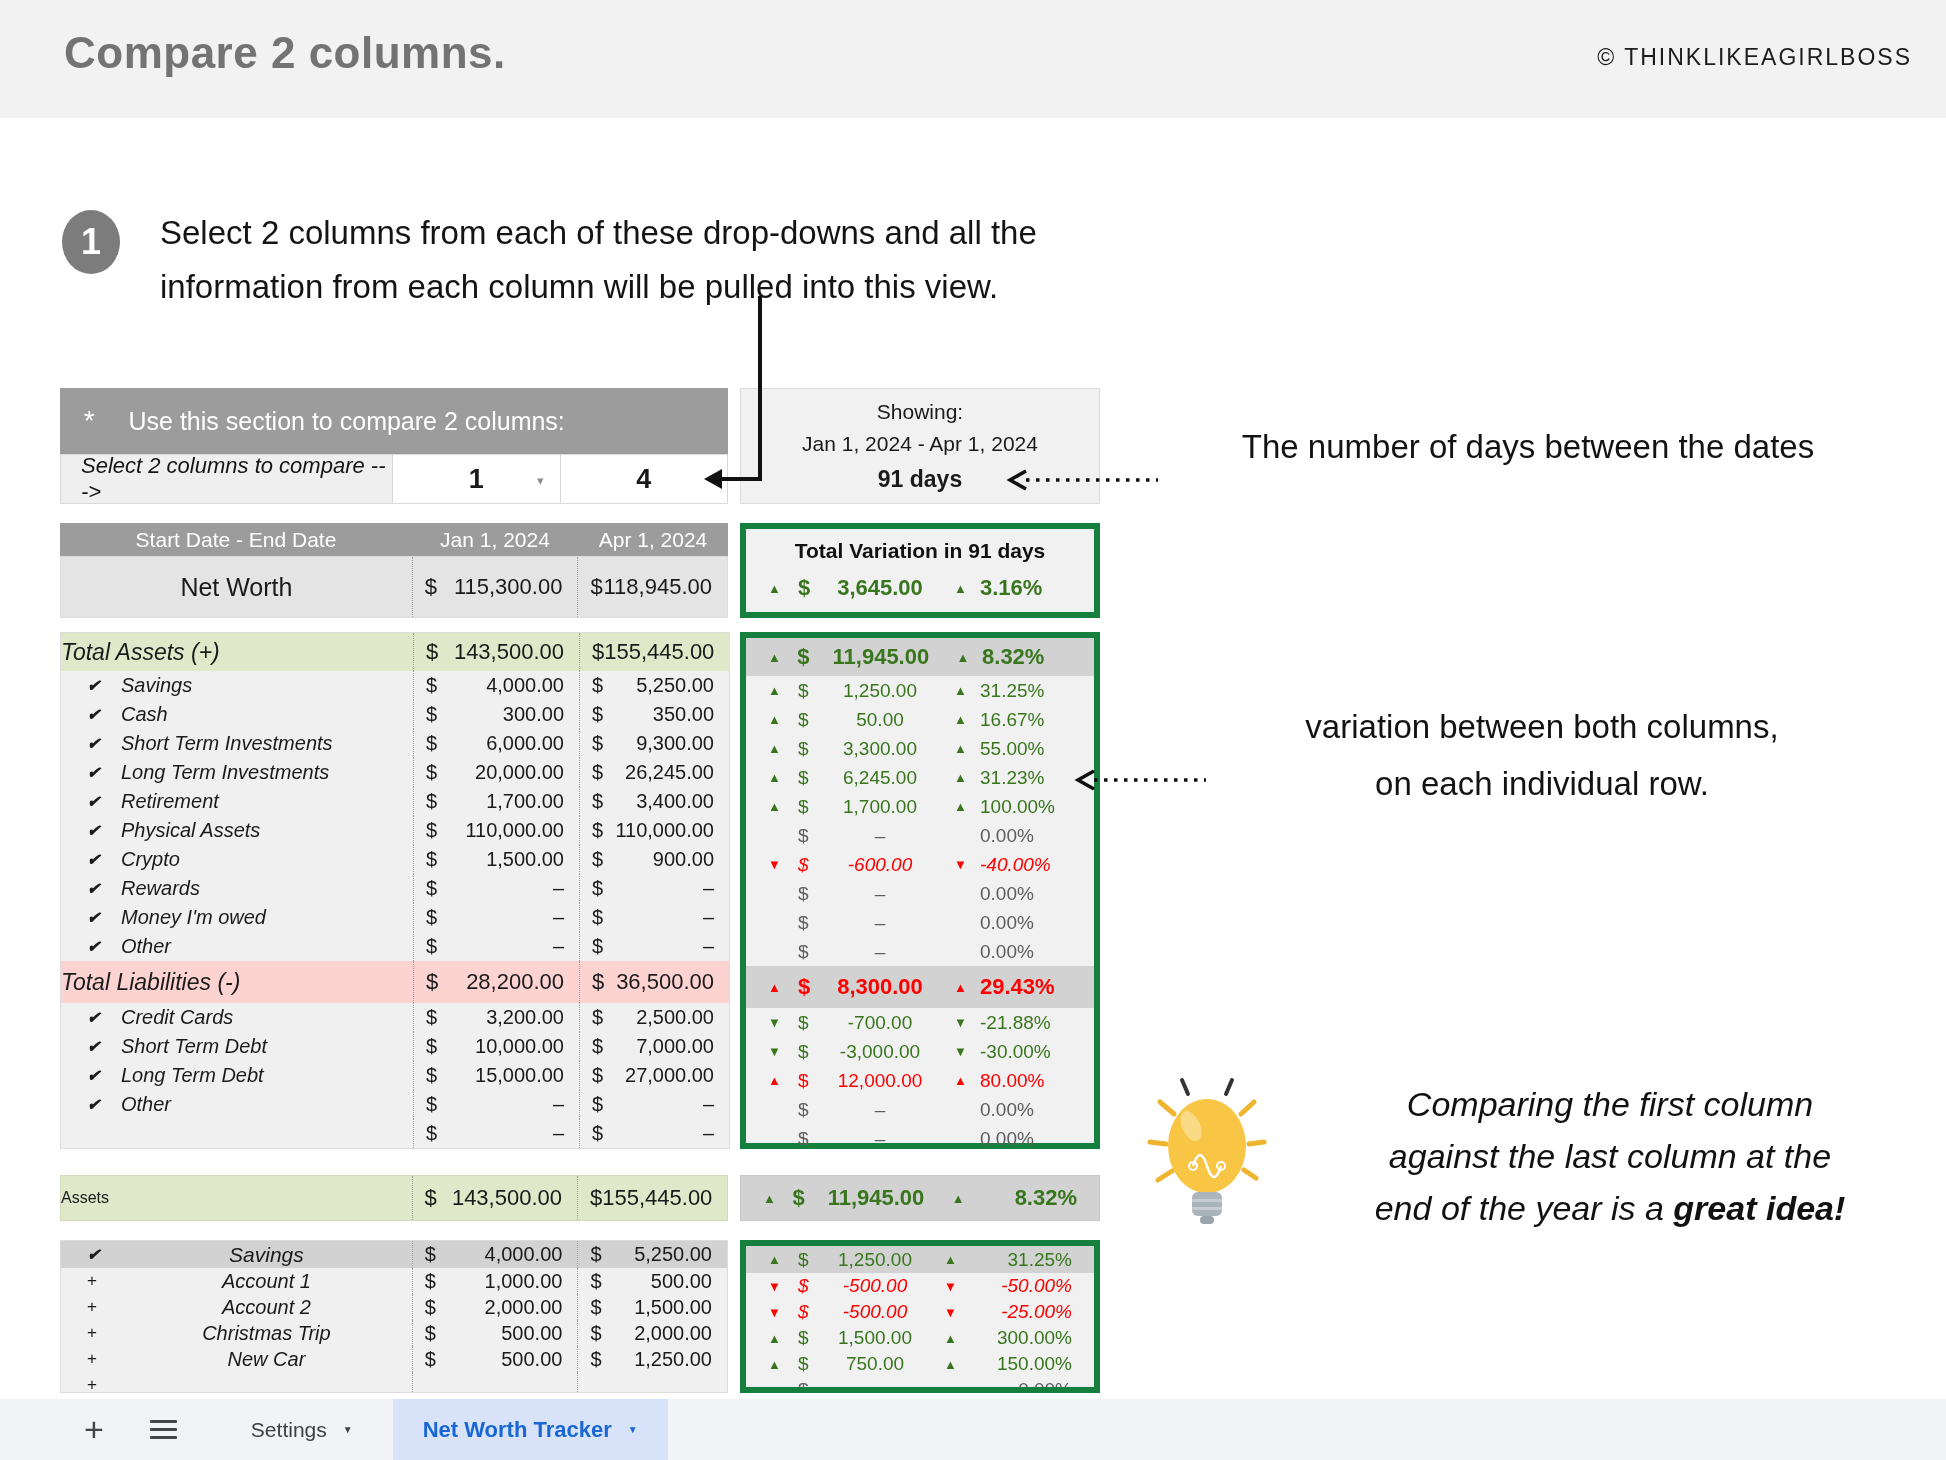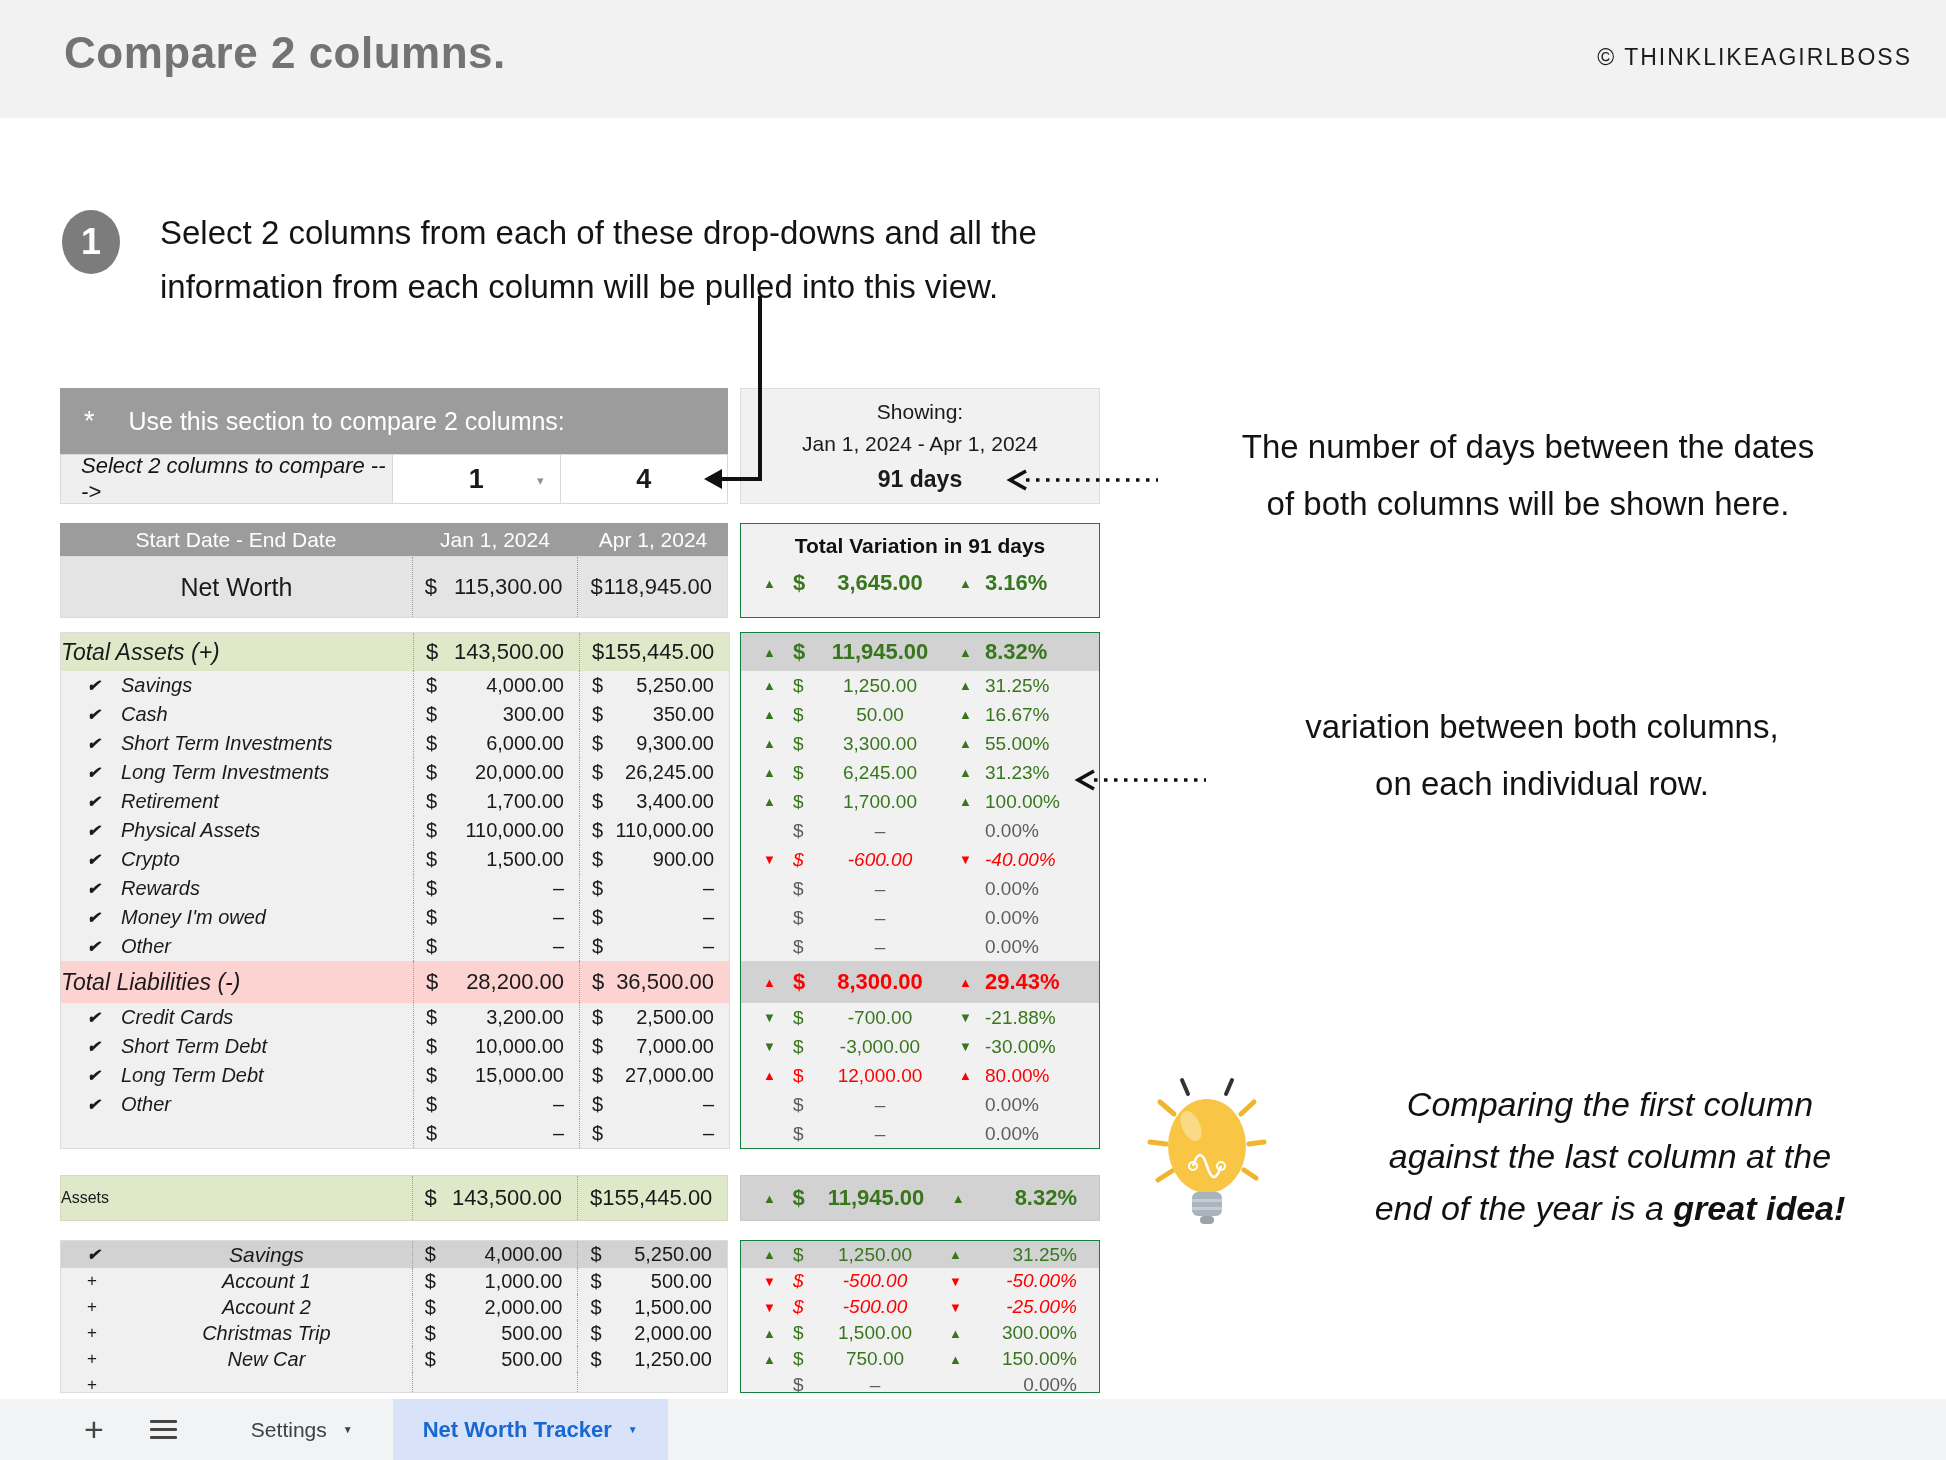--- a/index.html
+++ b/index.html
@@ -53,21 +53,21 @@
   .c-val.c2{width:150px;}
   .ctr .lbl{text-align:center;}
   .tbl-header{position:absolute;left:60px;top:523px;width:668px;height:33px;background:#9c9c9c;
     color:#fff;display:flex;align-items:center;font-size:21px;}
   .th0{width:352px;text-align:center;}.th1{width:166px;text-align:center;}.th2{width:150px;text-align:center;}
   .nw-row{position:absolute;left:60px;top:556px;width:668px;height:62px;background:#e4e4e4;
     font-size:22px;border:1px solid #dcdcdc;}
   .nw-row .c-lbl{justify-content:center;}
   .nw-row .nwl{font-size:25px;}
   
-  .vbox{position:absolute;background:#f1f1f1;border:1px solid #15803d;box-sizing:border-box;}
+  .vbox{position:absolute;background:#f1f1f1;border:6px solid #15803d;box-sizing:border-box;}
   .var-top{left:740px;top:523px;width:360px;height:95px;}
   .var-top .vtitle{text-align:center;font-size:21px;font-weight:bold;margin-top:10px;color:#111;}
   .vrow{display:flex;align-items:center;padding:0 22px;box-sizing:border-box;font-size:19px;}
   .vrow .vt{width:30px;font-size:13px;}
   .vrow .vd{width:36px;}
   .vrow .va{flex:1;text-align:center;}
   .vrow .vg2{width:28px;}
   .vrow .vt2{width:26px;font-size:13px;}
   .vrow .vp{width:92px;text-align:left;}
   .bot .vp{width:104px;text-align:right;}
@@ -149,21 +149,20 @@
 </div>
 
 <div class="showing-box">
   <div class="s1">Showing:</div>
   <div class="s2">Jan 1, 2024 - Apr 1, 2024</div>
   <div class="s3">91 days</div>
 </div>
 
 <div class="note note-days">
   <div>The number of days between the dates</div>
-  <div>of both columns will be shown here.</div>
 </div>
 <div class="note note-var">
   <div>variation between both columns,</div>
   <div>on each individual row.</div>
 </div>
 
 <svg class="bulb" width="122" height="176" viewBox="0 0 122 176">
   <line x1="14" y1="36" x2="28" y2="48" stroke="#f0b52e" stroke-width="5" stroke-linecap="round"></line>
   <line x1="4" y1="76" x2="20" y2="78" stroke="#f0b52e" stroke-width="5" stroke-linecap="round"></line>
   <line x1="12" y1="114" x2="26" y2="105" stroke="#f0b52e" stroke-width="5" stroke-linecap="round"></line>

